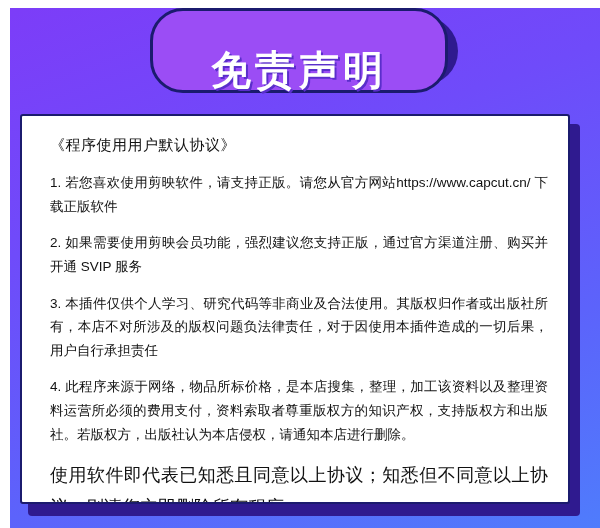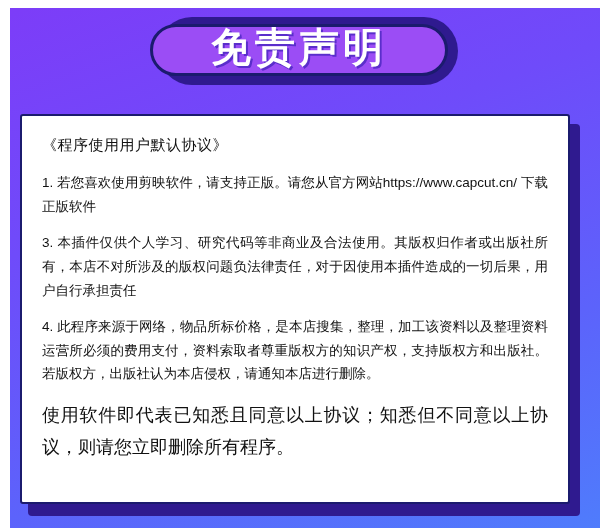--- a/index.html
+++ b/index.html
@@ -50,28 +50,28 @@
     left: 8px;
     top: 9px;
     width: 300px;
     height: 68px;
     border-radius: 34px;
     background: #2f1a8f;
   }
   .title-pill {
     position: absolute;
     left: 0;
-    top: 16px;
+    top: 0;
     width: 298px;
-    height: 52px;
+    height: 85px;
     border-radius: 33px;
     background: #9b4df5;
     border: 3px solid #1b1b6e;
     display: flex;
-    align-items: flex-start;
+    align-items: flex-end;
     justify-content: center;
     box-sizing: border-box;
   }
   .title-text {
     font-size: 40px;
     font-weight: bold;
     color: #ffffff;
     letter-spacing: 4px;
     text-shadow: 2px 2px 0 #5a2ecb;
     line-height: 1;
@@ -90,21 +90,21 @@
   .card {
     position: absolute;
     left: 20px;
     top: 114px;
     width: 550px;
     height: 390px;
     background: #ffffff;
     border: 2px solid #1b1b6e;
     border-radius: 3px;
     box-sizing: border-box;
-    padding: 16px 20px 10px 20px;
+    padding: 16px 20px 10px 28px;
     overflow: hidden;
   }
 
   .doc-title {
     font-size: 15px;
     color: #111111;
     margin: 4px 0 16px 0;
     letter-spacing: 0.5px;
   }
 
@@ -141,19 +141,20 @@
       <span class="title-text">免责声明</span>
     </div>
   </div>
 
   <div class="card-shadow"></div>
 
   <div class="card">
     <div class="doc-title">《程序使用用户默认协议》</div>
 
     <div class="clause">1. 若您喜欢使用剪映软件，请支持正版。请您从官方网站https://www.capcut.cn/ 下载正版软件</div>
+    <div class="clause">2. 如果需要使用剪映会员功能，强烈建议您支持正版，通过官方渠道注册、购买并开通 SVIP 服务</div>
     <div class="clause">3. 本插件仅供个人学习、研究代码等非商业及合法使用。其版权归作者或出版社所有，本店不对所涉及的版权问题负法律责任，对于因使用本插件造成的一切后果，用户自行承担责任</div>
     <div class="clause">4. 此程序来源于网络，物品所标价格，是本店搜集，整理，加工该资料以及整理资料运营所必须的费用支付，资料索取者尊重版权方的知识产权，支持版权方和出版社。若版权方，出版社认为本店侵权，请通知本店进行删除。</div>
 
     <div class="footer-note">使用软件即代表已知悉且同意以上协议；知悉但不同意以上协议，则请您立即删除所有程序。</div>
   </div>
 
 </div>
 
 </body></html>

